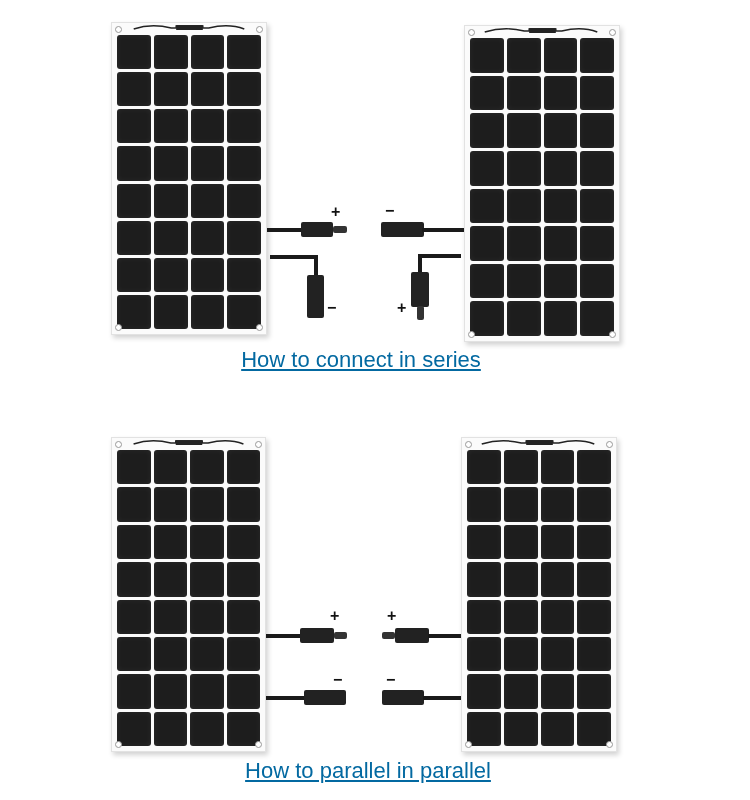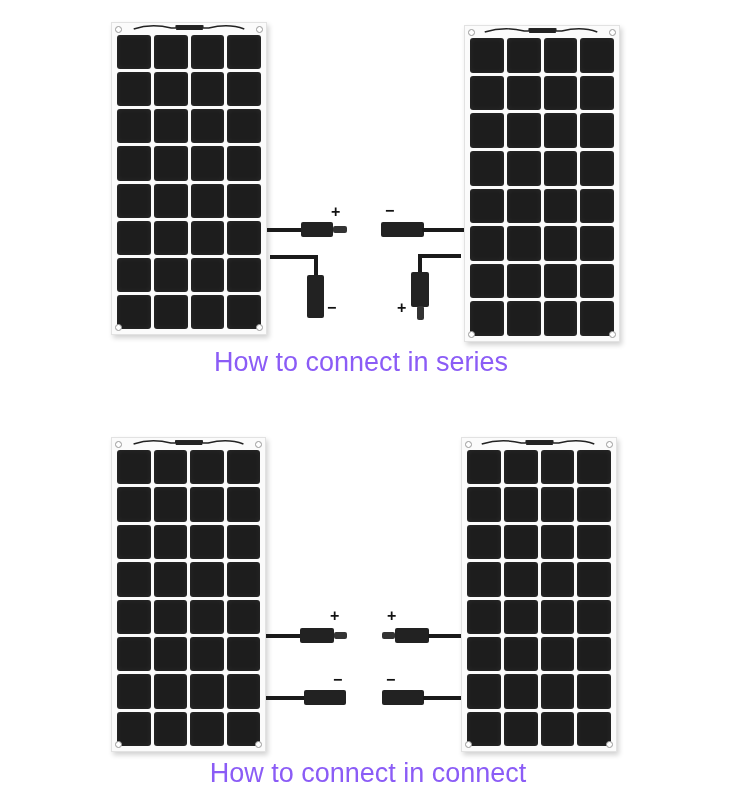--- a/index.html
+++ b/index.html
@@ -5,21 +5,21 @@
   html,body{margin:0;padding:0;background:#fff;}
   body{width:750px;height:800px;position:relative;overflow:hidden;font-family:"Liberation Sans",sans-serif;}
   .panel{position:absolute;background:#fbfbfb;border:1px solid #e2e2e2;box-shadow:2px 3px 5px rgba(0,0,0,0.18);box-sizing:border-box;}
   .panel .grid{position:absolute;left:5px;right:5px;top:12px;bottom:5px;display:grid;grid-template-columns:repeat(4,1fr);grid-template-rows:repeat(8,1fr);gap:3px;}
   .cell{background:#1d1d1d;border-radius:3px;box-shadow:inset 0 0 6px rgba(255,255,255,0.06);}
   .hole{position:absolute;width:5px;height:5px;border:1px solid #999;border-radius:50%;background:#fff;}
   .jbox{position:absolute;top:0;left:0;width:100%;height:14px;}
   .cable{position:absolute;background:#1a1a1a;}
   .conn{position:absolute;background:#222;border-radius:2px;}
   .sign{position:absolute;font-size:16px;color:#111;font-weight:bold;line-height:16px;}
-  .caption{position:absolute;font-size:27px;color:#8b5cf6;white-space:nowrap;transform:translateX(-50%);}
+  .caption{position:absolute;font-size:22px;color:#0369a1;white-space:nowrap;transform:translateX(-50%);text-decoration:underline;}
 </style>
 </head>
 <body>
 
 <div class="panel" style="left:111px;top:22px;width:156px;height:313px;">
   <svg class="jbox" viewBox="0 0 156 14">
       <path d="M22 6 Q40 0 60 5 L65 5 L65 3 L92 3 L92 5 L98 5 Q118 0 134 6" stroke="#222" stroke-width="1.5" fill="none"></path>
       <rect x="65" y="2" width="27" height="5" fill="#222"></rect>
     </svg>
   <div class="grid">
@@ -230,13 +230,13 @@
 
 <div class="sign" style="left:387px;top:608px;">+</div>
 <div class="conn" style="left:382px;top:632px;width:13px;height:7px;background:#333;"></div>
 <div class="conn" style="left:395px;top:628px;width:34px;height:15px;"></div>
 <div class="cable" style="left:428px;top:634px;width:33px;height:4px;"></div>
 
 <div class="sign" style="left:386px;top:672px;">−</div>
 <div class="conn" style="left:382px;top:690px;width:42px;height:15px;"></div>
 <div class="cable" style="left:423px;top:696px;width:38px;height:4px;"></div>
 
-<div class="caption" style="left:368px;top:758px;">How to connect in connect</div>
+<div class="caption" style="left:368px;top:758px;">How to parallel in parallel</div>
 
 </body></html>

